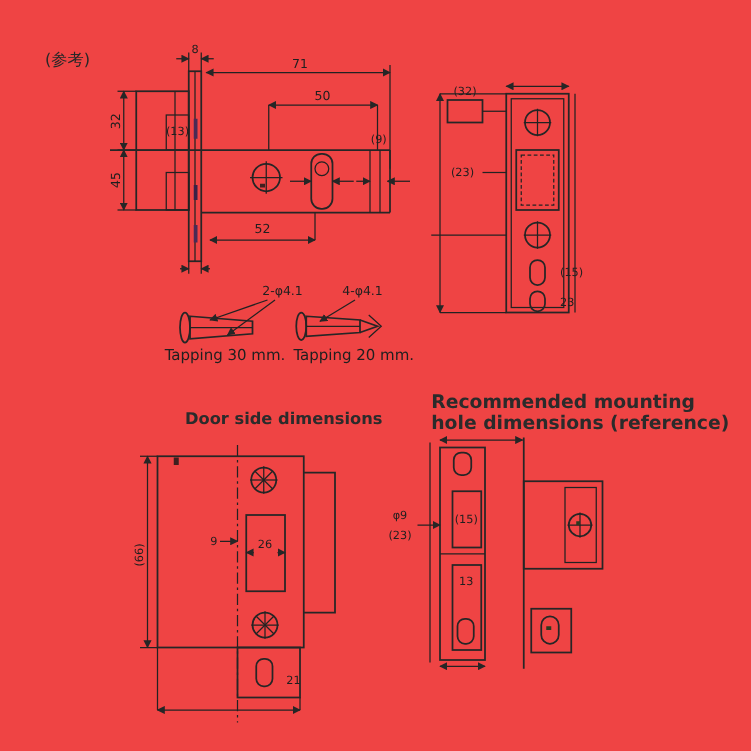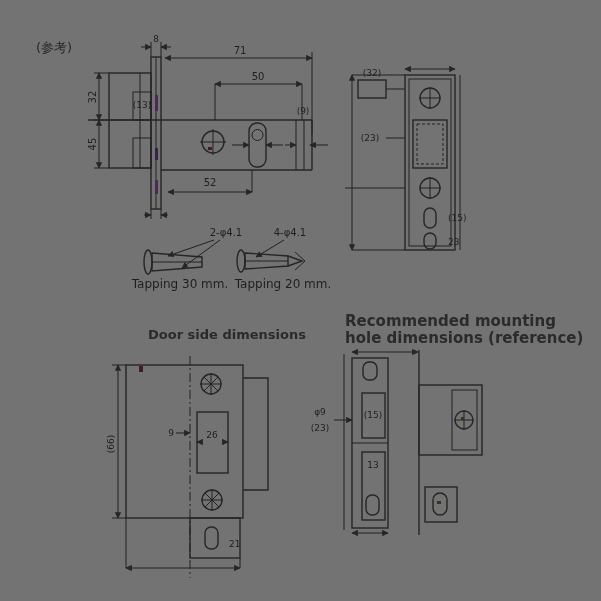--- a/index.html
+++ b/index.html
@@ -1,16 +1,16 @@
 <!DOCTYPE html>
 <html><head>
 <meta charset="utf-8">
 <style>
   html,body{margin:0;padding:0;background:#000;}
-  #stage{position:relative;width:601px;height:601px;background:#737373;overflow:hidden;
+  #stage{position:relative;width:601px;height:601px;background:#ef4444;overflow:hidden;
          font-family:"DejaVu Sans",sans-serif;}
   svg{position:absolute;left:0;top:0;}
   text{fill:#1f1f1f;font-family:"DejaVu Sans",sans-serif;}
   .dim{font-size:10px;}
   .tiny{font-size:9px;}
   .cap{font-size:12px;}
   .h1{font-size:15px;font-weight:bold;fill:#2b2b2b;}
   .h2{font-size:13px;font-weight:bold;fill:#2b2b2b;}
   .h3{font-size:13px;fill:#282828;}
   .ln{stroke:#262626;fill:none;stroke-width:1.4;}

